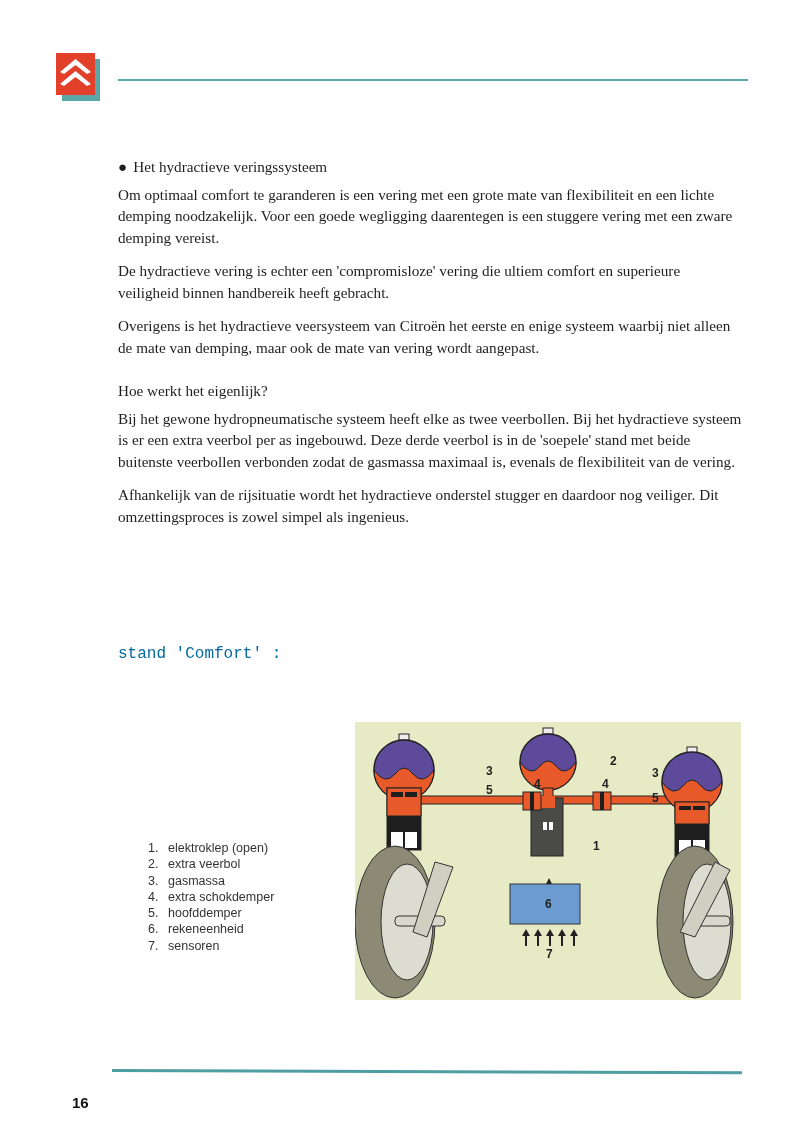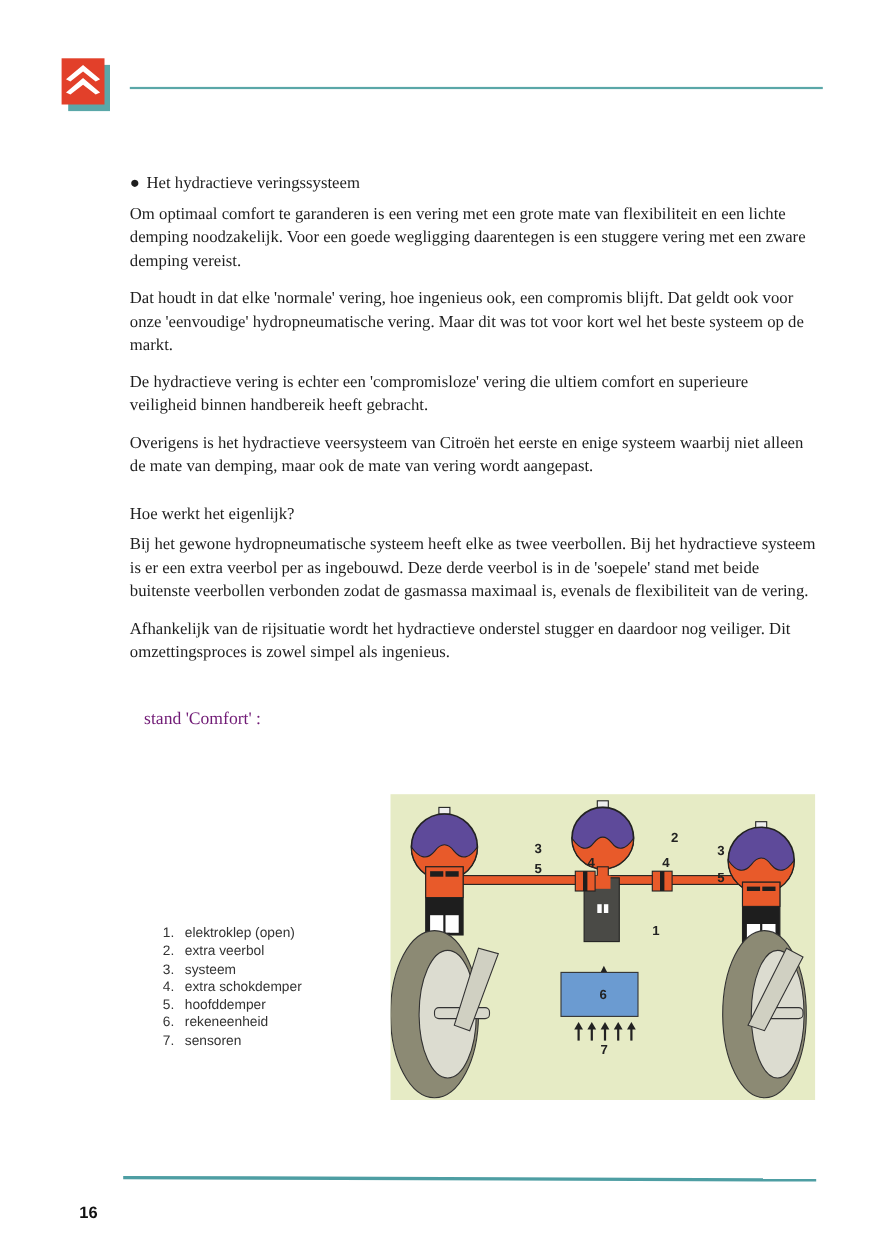--- a/index.html
+++ b/index.html
@@ -14,21 +14,21 @@
   .logo .red { position: absolute; left: 0; top: 0; width: 39px; height: 42px; background: #e2402a; }
   .logo svg { position: absolute; left: 0; top: 0; }
   .top-rule { position: absolute; left: 118px; top: 79px; width: 630px; height: 2px; background: #5aa7a8; }
   .bottom-rule { position: absolute; left: 112px; top: 1069px; width: 630px; height: 3px; background: #4e9ea3; transform: rotate(0.2deg); transform-origin: left; }
   .page-number { position: absolute; left: 72px; top: 1094px; font-family: "Liberation Sans", sans-serif; font-weight: bold; font-size: 15px; color: #111; }
   .content { position: absolute; left: 118px; top: 140px; width: 625px; font-size: 15.2px; line-height: 21.5px; margin-top: 16px; }
   .content p { margin: 0 0 12px 0; }
   .heading { margin-bottom: 6px !important; }
   .heading .bullet { margin-right: 6px; }
   .subhead { margin-top: 22px !important; margin-bottom: 6px !important; }
-  .stand { position: absolute; left: 131px; top: 645px; font-family: Liberation Serif, serif; font-size: 16px; color: #701a75; }
+  .stand { position: absolute; left: 118px; top: 645px; font-family: Liberation Mono, monospace; font-size: 16px; color: #0369a1; }
   .legend { position: absolute; left: 148px; top: 840px; font-family: "Liberation Sans", sans-serif; font-size: 12.5px; line-height: 16.3px; color: #333; list-style: none; margin: 0; padding: 0; }
   .legend li { display: flex; }
   .legend .num { width: 20px; text-align: left; }
   .diagram { position: absolute; left: 355px; top: 722px; width: 386px; height: 278px; background: #e6ebc5; overflow: hidden; }
   .diagram svg { position: absolute; left: 0; top: 0; }
   .dlabel { font-family: "Liberation Sans", sans-serif; font-weight: bold; font-size: 12px; fill: #222; }
 </style>
 </head>
 <body>
 
@@ -38,42 +38,41 @@
   <svg width="39" height="42" viewBox="0 0 39 42">
     <path d="M19.5 6 L35 19 L31 21 L19.5 12 L8 21 L4 19 Z" fill="#fff"></path>
     <path d="M19.5 18 L35 31 L31 33 L19.5 24 L8 33 L4 31 Z" fill="#fff"></path>
   </svg>
 </div>
 <div class="top-rule"></div>
 
 <div class="content">
   <p class="heading"><span class="bullet">●</span><span>Het hydractieve veringssysteem</span></p>
   <p>Om optimaal comfort te garanderen is een vering met een grote mate van flexibiliteit en een lichte demping noodzakelijk. Voor een goede wegligging daarentegen is een stuggere vering met een zware demping vereist.</p>
-  <p>Dat houdt in dat elke 'normale' vering, hoe ingenieus ook, een compromis blijft. Dat geldt ook voor onze 'eenvoudige' hydropneumatische vering. Maar dit was tot voor kort wel het beste systeem op de markt.</p>
   <p>De hydractieve vering is echter een 'compromisloze' vering die ultiem comfort en superieure veiligheid binnen handbereik heeft gebracht.</p>
   <p>Overigens is het hydractieve veersysteem van Citroën het eerste en enige systeem waarbij niet alleen de mate van demping, maar ook de mate van vering wordt aangepast.</p>
   <p class="subhead">Hoe werkt het eigenlijk?</p>
   <p>Bij het gewone hydropneumatische systeem heeft elke as twee veerbollen. Bij het hydractieve systeem is er een extra veerbol per as ingebouwd. Deze derde veerbol is in de 'soepele' stand met beide buitenste veerbollen verbonden zodat de gasmassa maximaal is, evenals de flexibiliteit van de vering.</p>
   <p>Afhankelijk van de rijsituatie wordt het hydractieve onderstel stugger en daardoor nog veiliger. Dit omzettingsproces is zowel simpel als ingenieus.</p>
 </div>
 
 <div class="stand">stand 'Comfort' :</div>
 
 <ul class="legend">
   <li>
       <span class="num">1.</span>
       <span>elektroklep (open)</span>
     </li>
   <li>
       <span class="num">2.</span>
       <span>extra veerbol</span>
     </li>
   <li>
       <span class="num">3.</span>
-      <span>systeem</span>
+      <span>gasmassa</span>
     </li>
   <li>
       <span class="num">4.</span>
       <span>extra schokdemper</span>
     </li>
   <li>
       <span class="num">5.</span>
       <span>hoofddemper</span>
     </li>
   <li>

